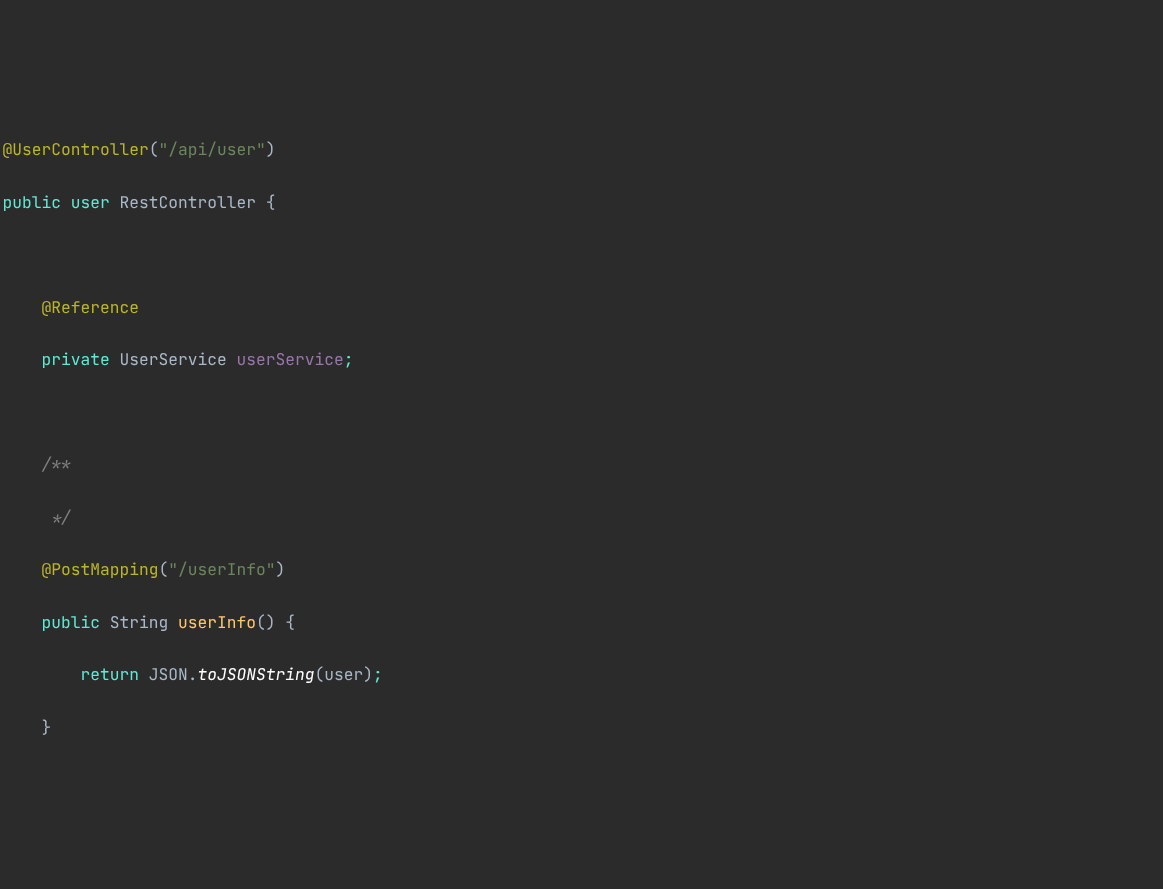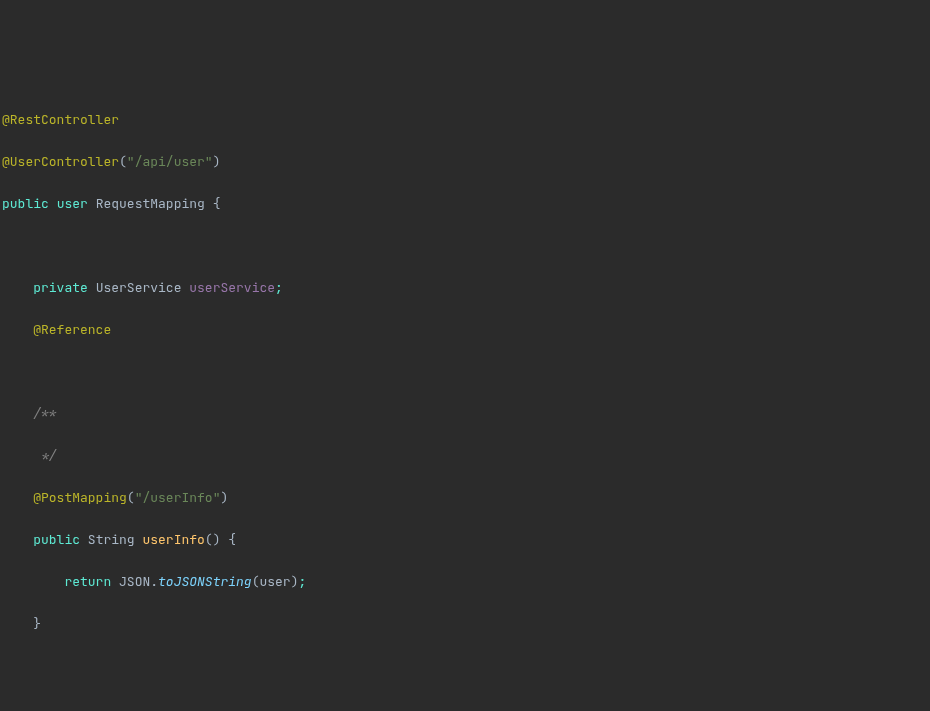--- a/index.html
+++ b/index.html
@@ -21,36 +21,35 @@
     height: 21px;
     padding-left: 2px;
   }
   .annotation { color: #bbb529; }
   .keyword { color: #5eead4; }
   .classname { color: #a9b7c6; }
   .string { color: #6a8759; }
   .method-decl { color: #ffc66d; }
   .comment { color: #808080; font-style: italic; }
   .field { color: #9876aa; }
-  .static-method { color: #7dd3fc; font-style: italic; }
+  .static-method { color: #ffffff; font-style: italic; }
   .punct { color: #a9b7c6; }
   .param { color: #a9b7c6; }
 </style>
 </head>
 <body>
 
 
 
 <div class="code-area">
-<div class="line"><span class="annotation">@RestController</span></div>
 <div class="line"><span class="annotation">@UserController</span><span class="punct">(</span><span class="string">"/api/user"</span><span class="punct">)</span></div>
-<div class="line"><span class="keyword">public</span> <span class="keyword">user</span> <span class="classname">RequestMapping</span> <span class="punct">{</span></div>
+<div class="line"><span class="keyword">public</span> <span class="keyword">user</span> <span class="classname">RestController</span> <span class="punct">{</span></div>
 <div class="line"></div>
+<div class="line">    <span class="annotation">@Reference</span></div>
 <div class="line">    <span class="keyword">private</span> <span class="classname">UserService</span> <span class="field">userService</span><span class="keyword">;</span></div>
-<div class="line">    <span class="annotation">@Reference</span></div>
 <div class="line"></div>
 <div class="line">    <span class="comment">/**</span></div>
 <div class="line">    <span class="comment"> */</span></div>
 <div class="line">    <span class="annotation">@PostMapping</span><span class="punct">(</span><span class="string">"/userInfo"</span><span class="punct">)</span></div>
 <div class="line">    <span class="keyword">public</span> <span class="classname">String</span> <span class="method-decl">userInfo</span><span class="punct">()</span> <span class="punct">{</span></div>
 <div class="line">        <span class="keyword">return</span> <span class="classname">JSON</span><span class="punct">.</span><span class="static-method">toJSONString</span><span class="punct">(</span><span class="param">user</span><span class="punct">)</span><span class="keyword">;</span></div>
 <div class="line">    <span class="punct">}</span></div>
 
 
 

